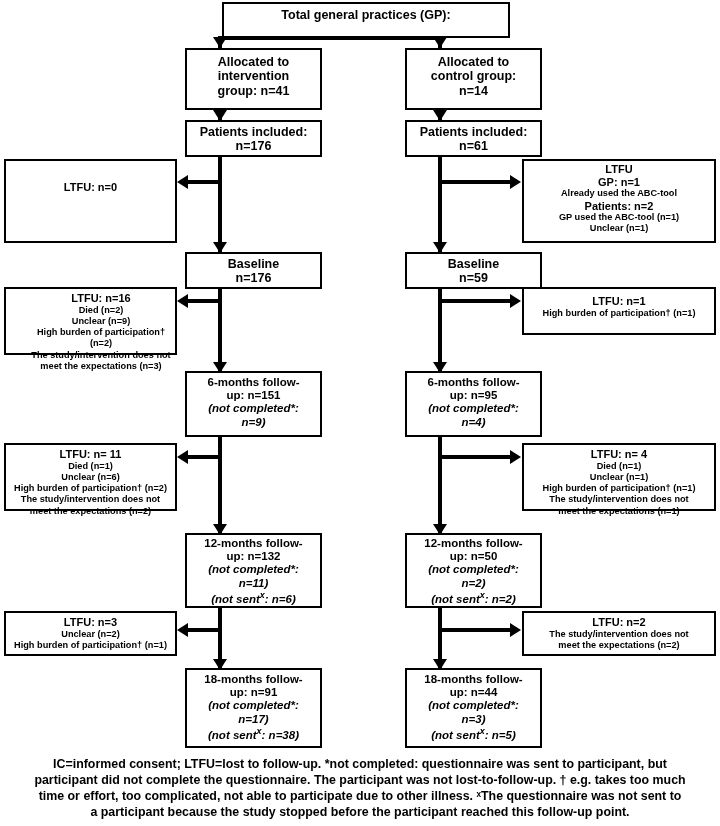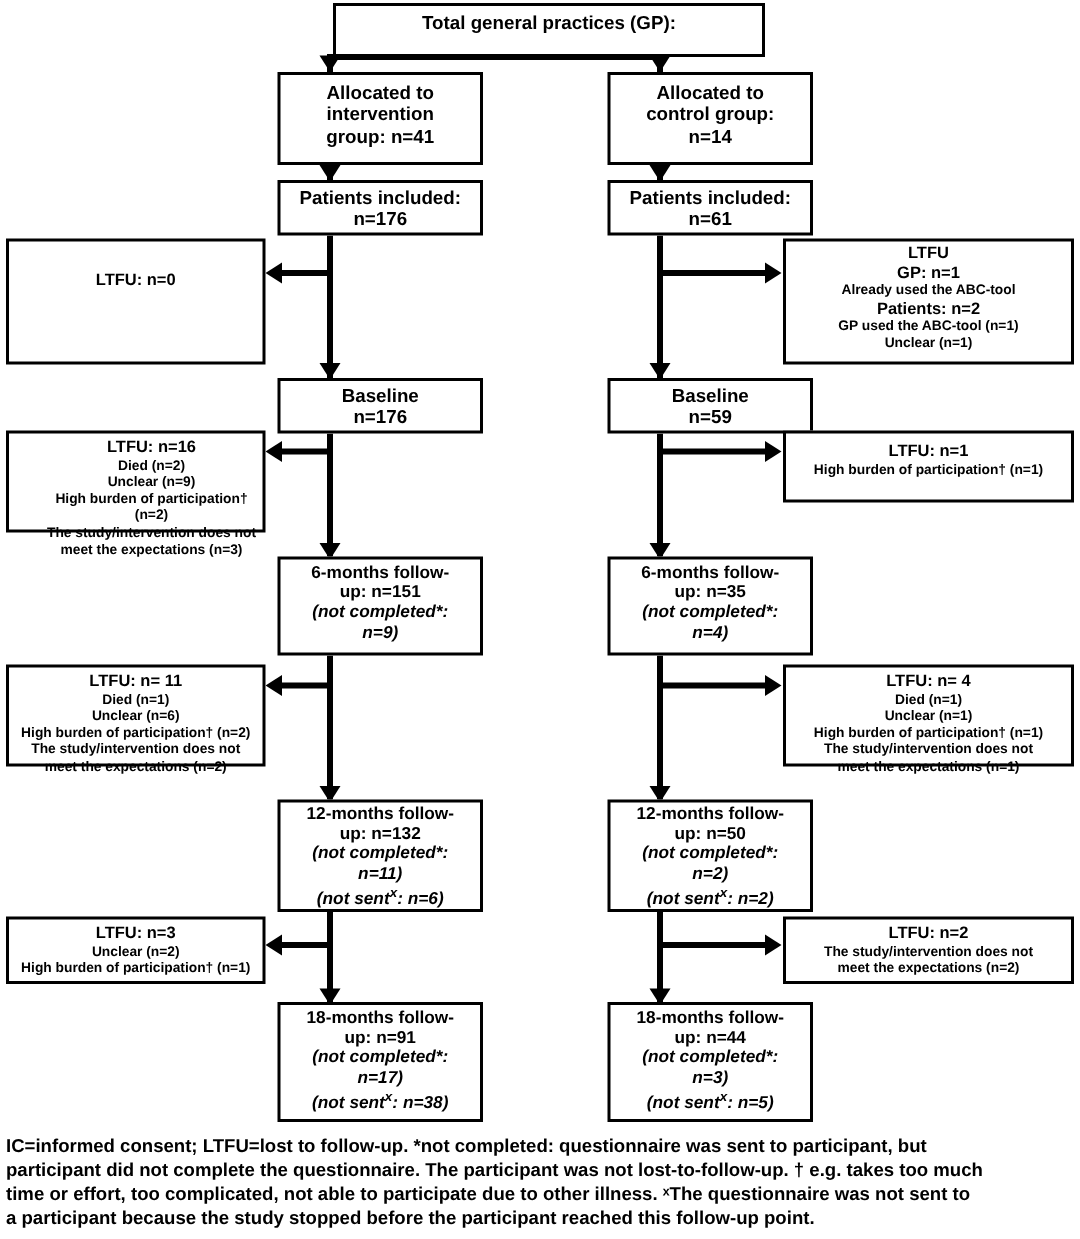--- a/index.html
+++ b/index.html
@@ -56,21 +56,21 @@
     border-left: 11px solid #000;
     z-index: 2;
   }
 
   #footnote {
     position: absolute;
     left: 4px; top: 756px; width: 712px;
     font-size: 12.4px;
     font-weight: bold;
     line-height: 1.30;
-    text-align: left;
+    text-align: center;
   }
   .fn-line { white-space: nowrap; }
 </style>
 </head>
 <body>
 
 <div id="diagram">
 
   <div class="vline" style="left:218px; top:36px; height:12px;"></div>
   <div class="hline" style="left:218px; top:36px; width:224px;"></div>
@@ -163,21 +163,21 @@
 
   <div class="box l2" style="left:185px; top:371px; width:137px; height:66px; padding-top:3px;">
     <div>6-months follow-</div>
     <div>up: n=151</div>
     <div class="ital">(not completed*:</div>
     <div class="ital">n=9)</div>
   </div>
 
   <div class="box l2" style="left:405px; top:371px; width:137px; height:66px; padding-top:3px;">
     <div>6-months follow-</div>
-    <div>up: n=35</div>
+    <div>up: n=95</div>
     <div class="ital">(not completed*:</div>
     <div class="ital">n=4)</div>
   </div>
 
   <div class="box l2" style="left:185px; top:533px; width:137px; height:75px; padding-top:2px;">
     <div>12-months follow-</div>
     <div>up: n=132</div>
     <div class="ital">(not completed*:</div>
     <div class="ital">n=11)</div>
     <div class="ital"><span>(not sent</span><span class="sup">x</span><span>: n=6)</span></div>

